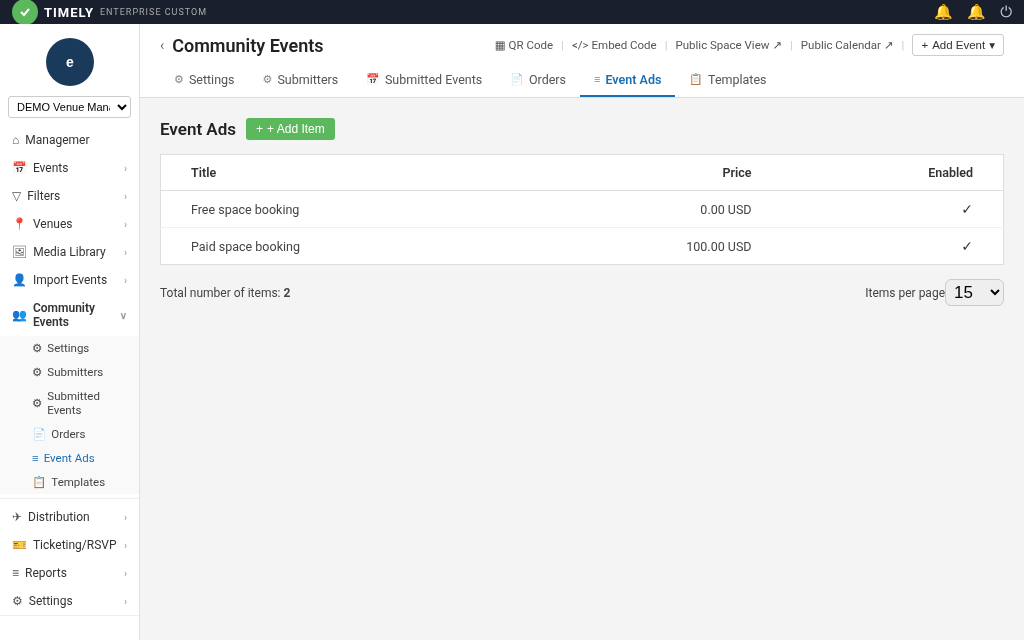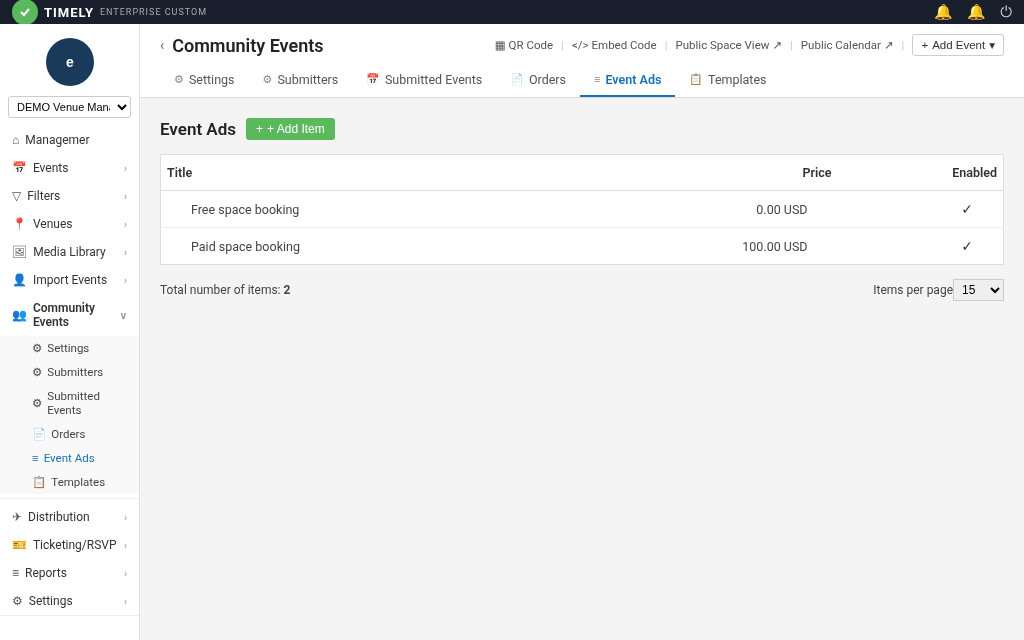--- a/index.html
+++ b/index.html
@@ -257,21 +257,21 @@
     
     .data-table {
       background: #fff;
       border-radius: 3px;
       border: 1px solid #ddd;
       width: 100%;
       border-collapse: collapse;
     }
     .data-table th {
       text-align: left;
-      padding: 10px 6px;
+      padding: 10px 30px;
       font-size: 12.5px;
       font-weight: 600;
       color: #333;
       border-bottom: 1px solid #ddd;
       background: #fff;
     }
     .data-table th.right { text-align: right; }
     .data-table td {
       padding: 10px 30px;
       font-size: 12.5px;
@@ -292,22 +292,22 @@
       color: #444;
     }
     .items-per-page {
       display: flex;
       align-items: center;
       gap: 0;
     }
     .items-per-page select {
       padding: 2px 4px;
       border: 1px solid #ccc;
-      border-radius: 0;
-      font-size: 12px;
+      border-radius: 6px;
+      font-size: 17px;
     }
   </style>
 </head>
 <body>
 
 <div class="top-nav">
   <div class="top-nav-logo">
     <div class="logo-icon">
       <svg width="16" height="16" viewBox="0 0 16 16">
           <circle cx="8" cy="8" r="7" fill="#5cb85c"></circle>

